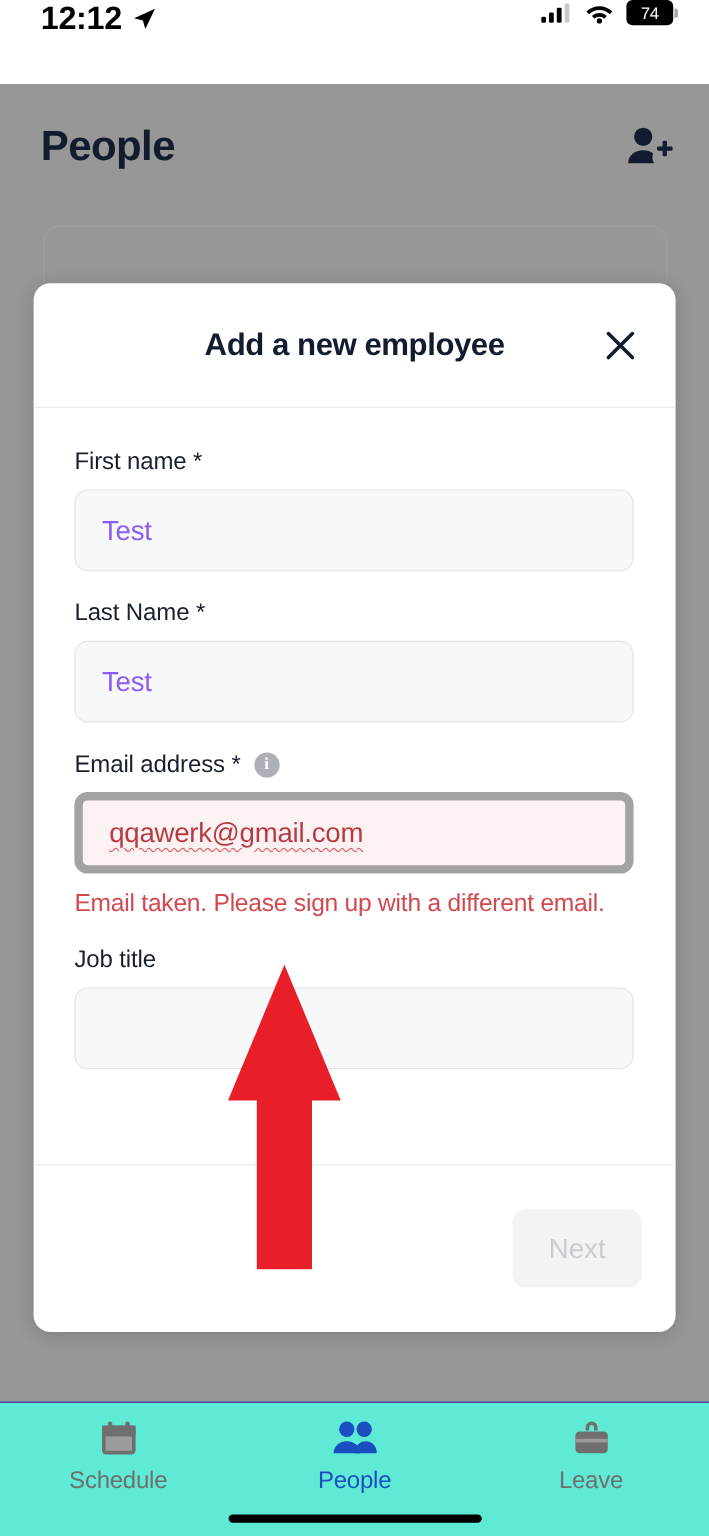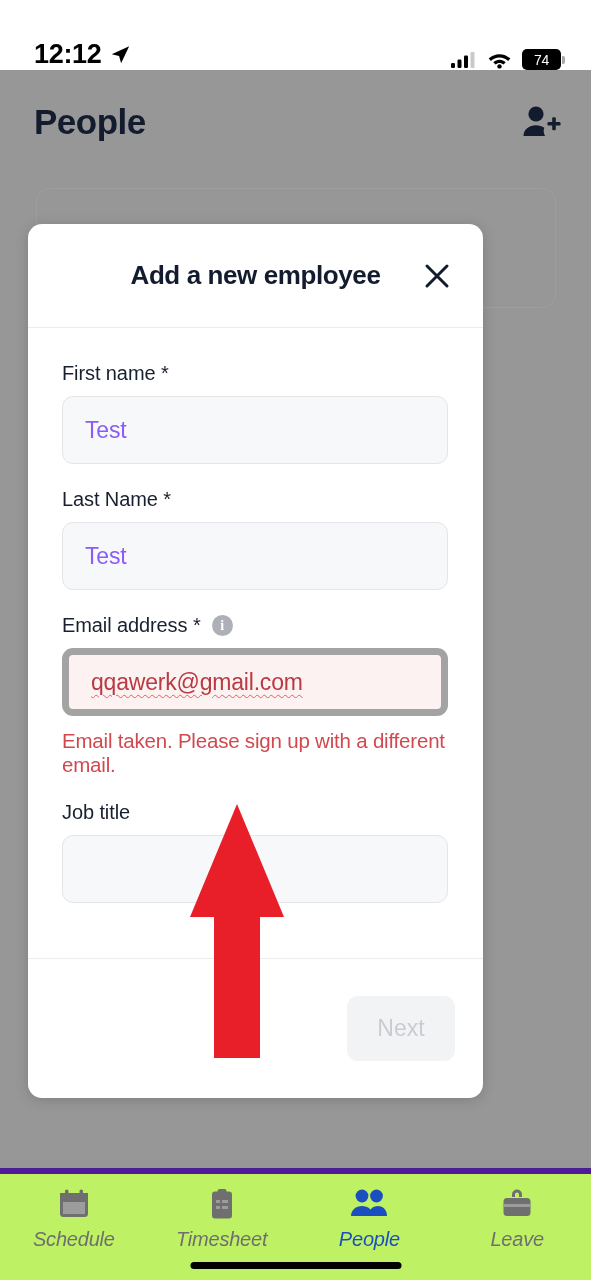--- a/index.html
+++ b/index.html
@@ -14,21 +14,21 @@
     width: 591px; height: 1280px;
     background: #ffffff;
     overflow: hidden;
   }
 
   
   .statusbar {
     position: absolute; top: 0; left: 0;
     width: 591px; height: 70px;
     background: #ffffff;
-    display: flex; align-items: flex-end; justify-content: space-between;
+    display: flex; align-items: flex-start; justify-content: space-between;
     padding: 0 30px 0 34px;
   }
   .status-left { display: flex; align-items: center; gap: 7px; }
   .status-time {
     font-size: 27px; font-weight: bold; color: #000000;
     letter-spacing: -0.3px;
   }
   .loc-arrow { display: block; }
   .status-right { display: flex; align-items: center; gap: 10px; }
   .battery-pill {
@@ -66,22 +66,22 @@
   }
   .bg-card {
     position: absolute; top: 188px; left: 36px;
     width: 520px; height: 120px;
     border: 1px solid #9e9e9e;
     border-radius: 14px;
   }
 
   
   .modal {
-    position: absolute; top: 224px; left: 28px;
-    width: 455px; height: 874px;
+    position: absolute; top: 236px; left: 28px;
+    width: 535px; height: 874px;
     background: #ffffff;
     border-radius: 14px;
     box-shadow: 0 2px 14px rgba(0,0,0,0.16);
     overflow: hidden;
   }
   .modal-header {
     position: relative;
     height: 104px;
     border-bottom: 1px solid #ececee;
     display: flex; align-items: center; justify-content: center;
@@ -166,25 +166,24 @@
     left: 190px; top: 804px;
     width: 94px; height: 254px;
     z-index: 40;
     pointer-events: none;
   }
 
   
   .bottom-nav {
     position: absolute; left: 0; bottom: 0;
     width: 591px; height: 112px;
-    background: #bef264;
-    border-top: 6px solid #4c1d95;
+    background: #5eead4;
+    border-top: 1px solid #4c1d95;
     display: flex; align-items: flex-start; justify-content: space-around;
     padding-top: 13px;
-    font-style: italic;
   }
   .nav-item {
     width: 110px;
     display: flex; flex-direction: column; align-items: center; gap: 7px;
   }
   .nav-label { font-size: 20px; color: #6f6f6f; letter-spacing: -0.2px; }
   .nav-item.active .nav-label { color: #1b4fc0; font-weight: normal; }
   .home-indicator {
     position: absolute; left: 50%; bottom: 11px;
     transform: translateX(-50%);
@@ -298,31 +297,20 @@
       <svg width="34" height="34" viewBox="0 0 34 34">
         <rect x="3" y="6" width="28" height="24" rx="3.5" fill="#6f6f6f"></rect>
         <rect x="3" y="6" width="28" height="7" fill="#6f6f6f"></rect>
         <rect x="6" y="15" width="22" height="12" fill="#9c9c9c"></rect>
         <rect x="8" y="2.5" width="3.5" height="7" rx="1.6" fill="#6f6f6f"></rect>
         <rect x="22.5" y="2.5" width="3.5" height="7" rx="1.6" fill="#6f6f6f"></rect>
       </svg>
       <div class="nav-label">Schedule</div>
     </div>
 
-    <div class="nav-item">
-      <svg width="34" height="34" viewBox="0 0 34 34">
-        <rect x="7" y="4.5" width="20" height="27" rx="3" fill="#6f6f6f"></rect>
-        <rect x="12.5" y="2" width="9" height="5" rx="2" fill="#6f6f6f"></rect>
-        <rect x="11" y="13" width="4" height="3" fill="#9c9c9c"></rect>
-        <rect x="17" y="13" width="6" height="3" fill="#9c9c9c"></rect>
-        <rect x="11" y="19" width="4" height="3" fill="#9c9c9c"></rect>
-        <rect x="17" y="19" width="6" height="3" fill="#9c9c9c"></rect>
-      </svg>
-      <div class="nav-label">Timesheet</div>
-    </div>
 
     <div class="nav-item active">
       <svg width="38" height="34" viewBox="0 0 38 34">
         <circle cx="12" cy="9" r="6.4" fill="#1b4fc0"></circle>
         <circle cx="26.5" cy="9" r="6.4" fill="#1b4fc0"></circle>
         <path d="M1 29c0-6 5-10 11-10s11 4 11 10z" fill="#1b4fc0"></path>
         <path d="M18.5 29c0-6 4-10 9.5-10 5 0 9 4 9 10z" fill="#1b4fc0"></path>
       </svg>
       <div class="nav-label">People</div>
     </div>

